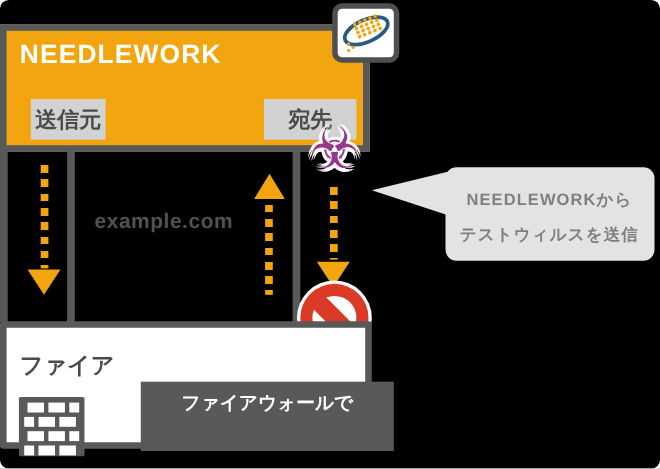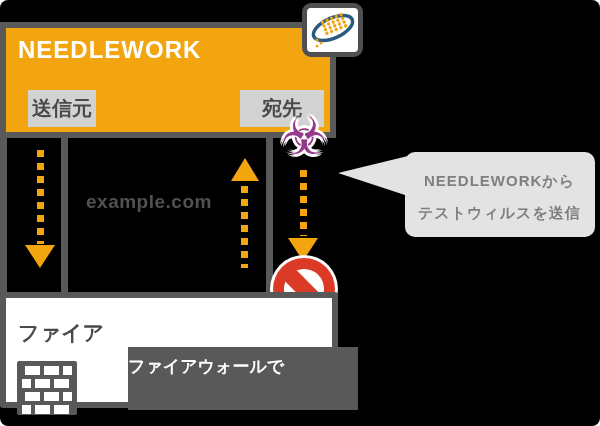--- a/index.html
+++ b/index.html
@@ -67,21 +67,21 @@
           border-radius:3px;}
   .fw-name{position:absolute;left:18px;top:308px;color:var(--label-text,#4A4A4A);
            font-size:21px;font-weight:bold;line-height:22px;margin-top:14px;}
   .brick{position:absolute;left:17px;top:361px;}
   .brick-base{fill:var(--gray,#595959);}
   .brick-hole{fill:#fff;}
 
   
   .fw-callout{position:absolute;left:128px;top:347px;width:230px;height:63px;
               background:var(--gray,#595959);color:#fff;font-weight:bold;font-size:17px;
-              line-height:19.5px;box-sizing:border-box;padding-top:10px;}
+              text-align:center;line-height:19.5px;box-sizing:border-box;padding-top:10px;}
 
   
   .bubble{position:absolute;left:405px;top:152px;width:190px;height:85px;
           background:var(--bubble-bg,#E3E3E3);border-radius:10px;}
   .bubble-tail{position:absolute;left:338px;top:154px;}
   .tail-fill{fill:var(--bubble-bg,#E3E3E3);}
   .bubble-line{position:absolute;color:var(--bubble-text,#7F7F7F);font-size:15px;
                font-weight:bold;letter-spacing:1px;white-space:nowrap;}
   .bubble-l1{left:424px;top:172px;}
   .bubble-l2{left:418px;top:204px;}

